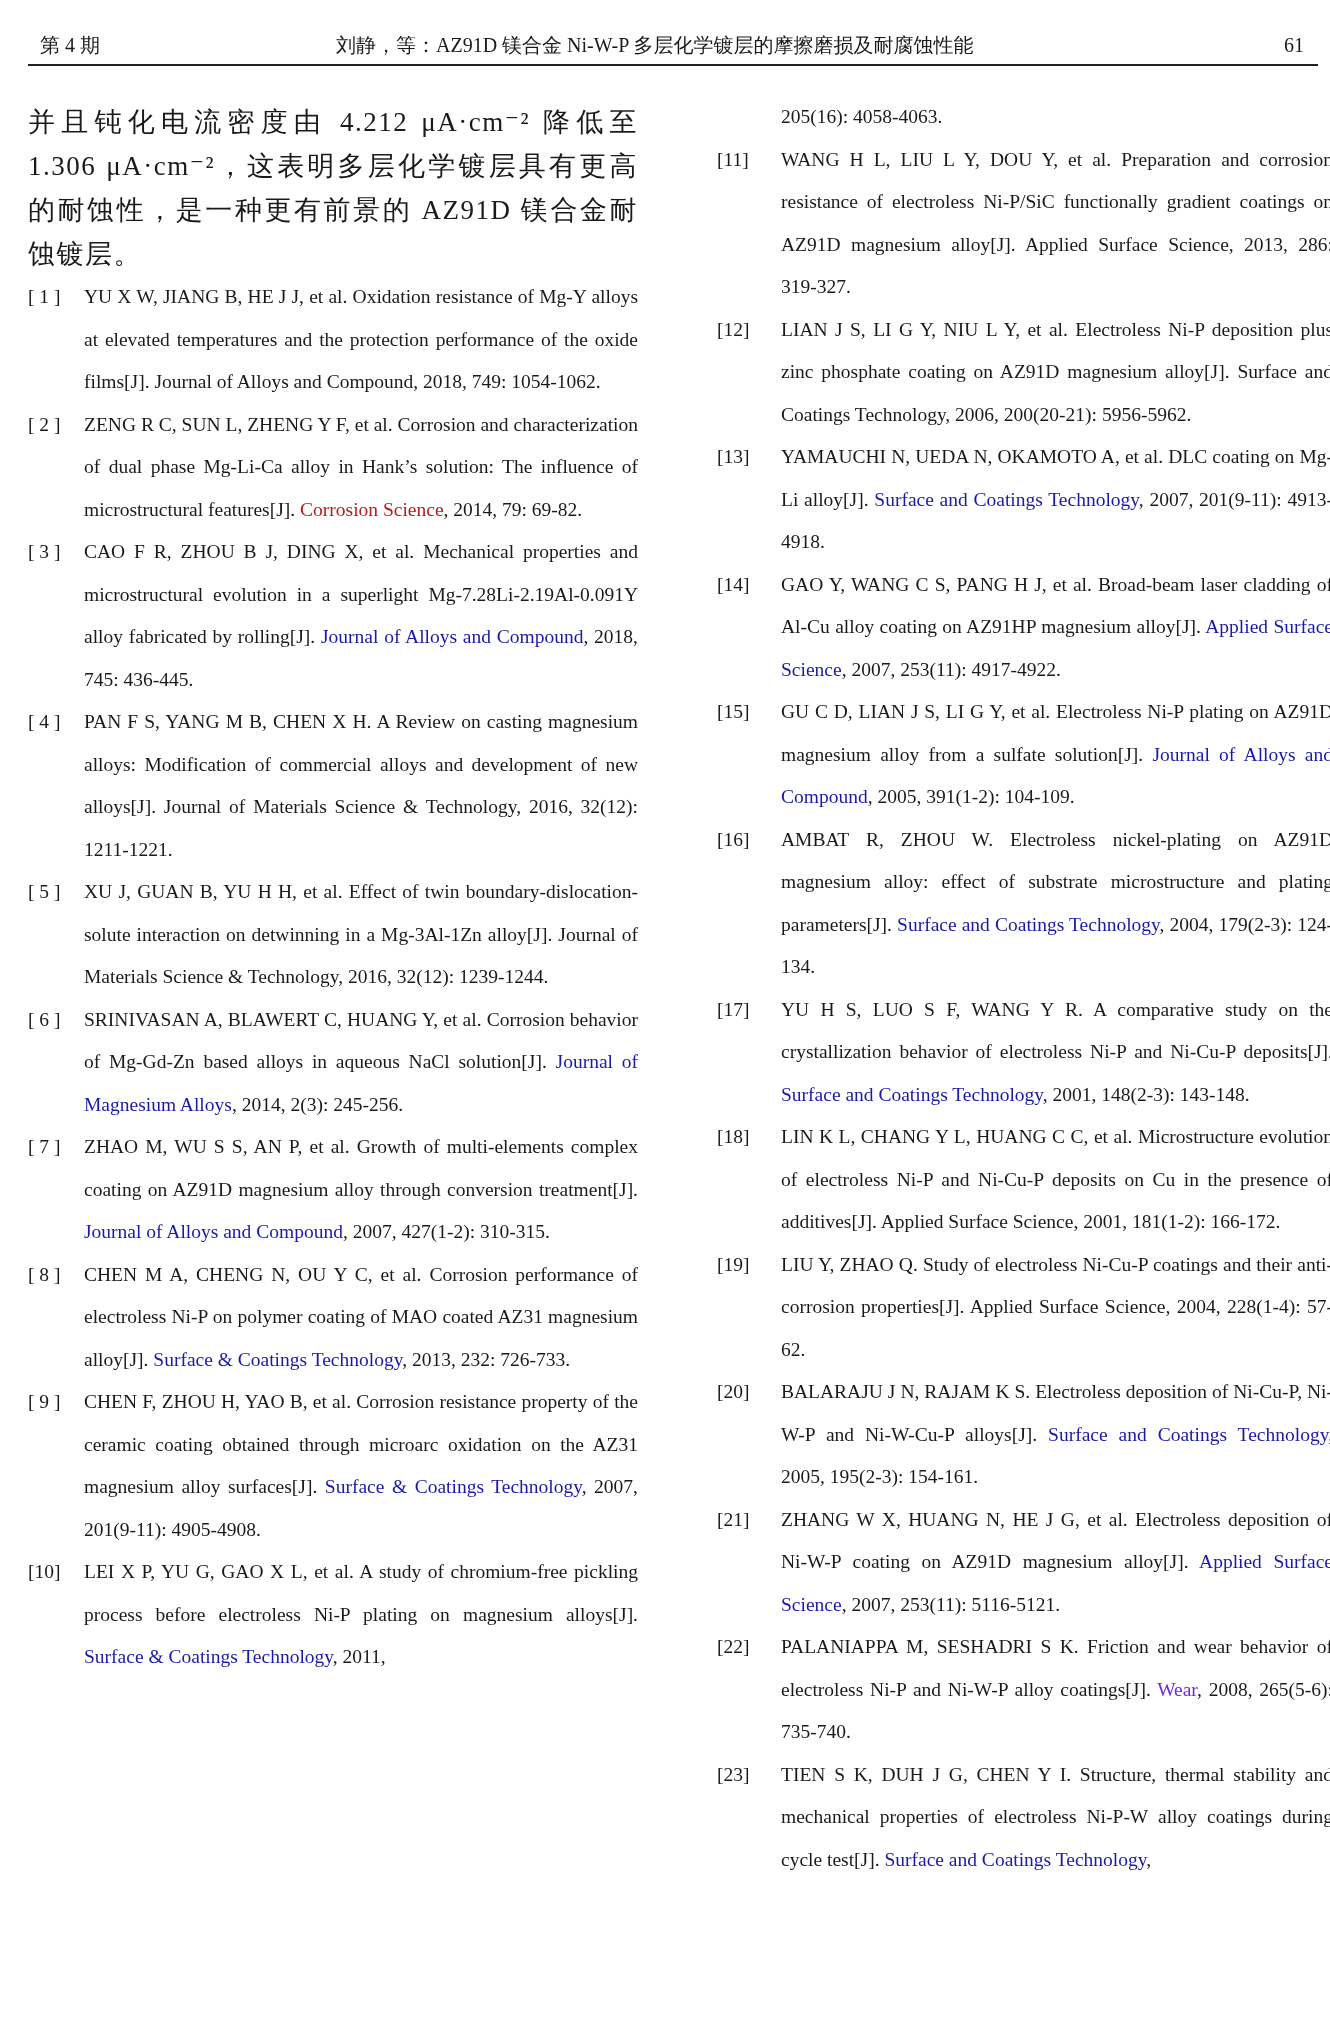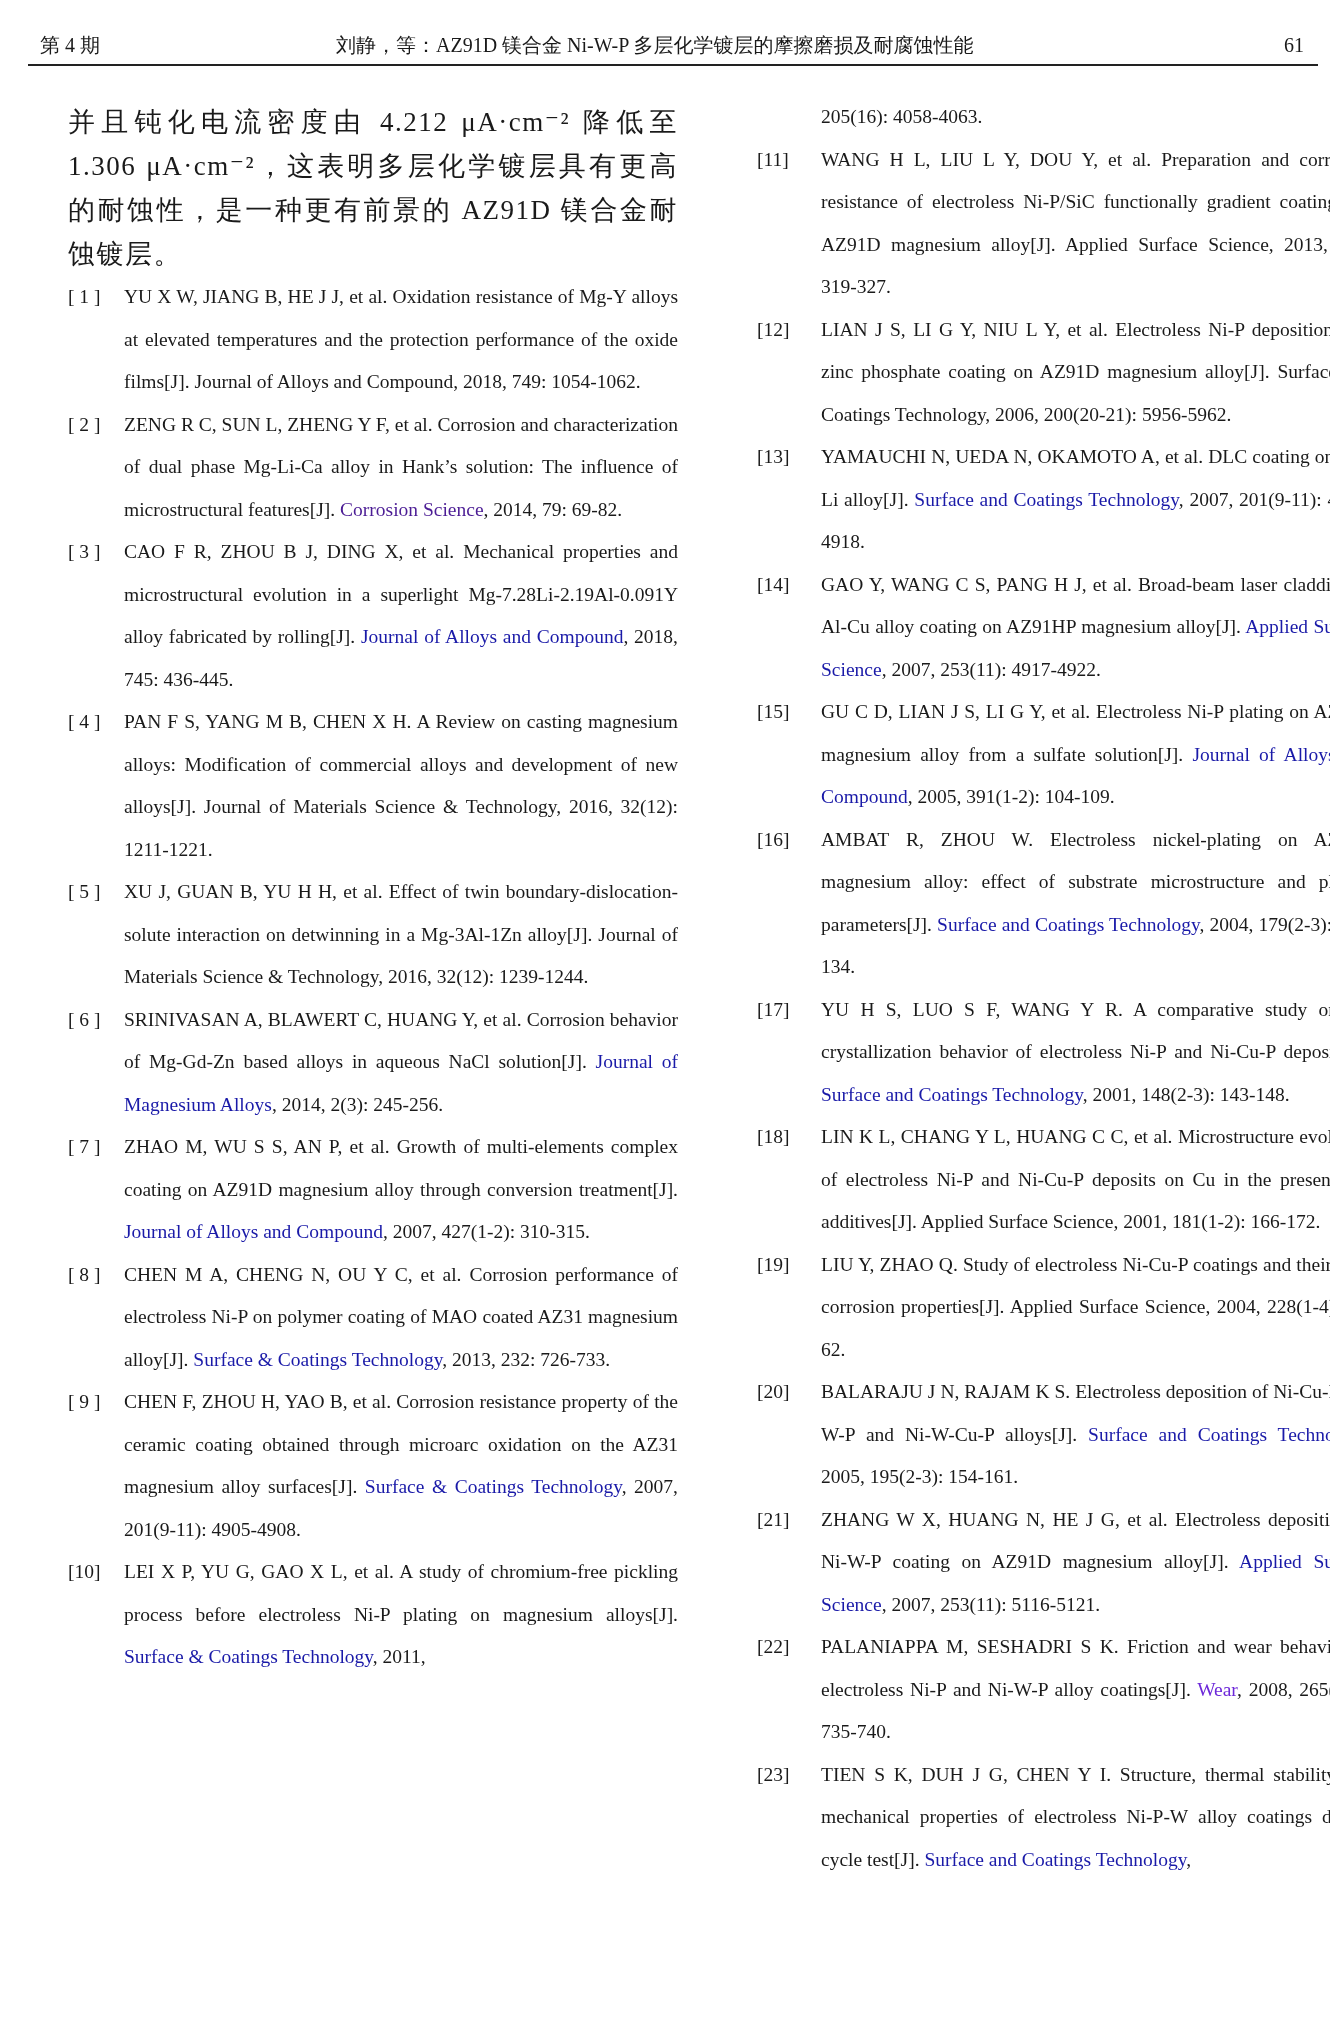--- a/index.html
+++ b/index.html
@@ -7,21 +7,21 @@
     width:1330px; height:2023px; position:relative; overflow:hidden;
     font-family:"Liberation Serif", "DejaVu Serif", serif; color:#1a1a1a;
   }
   .header {
     position:absolute; left:28px; top:30px; width:1290px; height:34px;
     border-bottom:2px solid #222; font-size:20px;text-decoration:underline;
   }
   .header .issue { position:absolute; left:12px; top:2px; }
   .header .title { position:absolute; left:308px; top:2px; }
   .header .page { position:absolute; right:14px; top:4px; }
-  .col { position:absolute; top:100px;margin-left:40px; }
+  .col { position:absolute; top:100px; }
   .col-left { left:28px; width:610px; }
   .col-right { left:717px; width:616px; top:100px; }
   .para {
     font-size:27px; line-height:44px; letter-spacing:1.5px;
     margin:0 0 0 0; text-align:justify;
   }
   .section-title {
     font-family:"DejaVu Sans", sans-serif; font-size:27px; font-weight:bold;
     margin-top:24px; margin-bottom:28px; letter-spacing:1px;
   }
@@ -41,21 +41,21 @@
 <div class="header">
   <span class="issue">第 4 期</span>
   <span class="title">刘静，等：AZ91D 镁合金 Ni-W-P 多层化学镀层的摩擦磨损及耐腐蚀性能</span>
   <span class="page">61</span>
 </div>
 
 <div class="col col-left">
   <p class="para">并且钝化电流密度由 4.212 μA·cm⁻² 降低至 1.306 μA·cm⁻²，这表明多层化学镀层具有更高的耐蚀性，是一种更有前景的 AZ91D 镁合金耐蚀镀层。</p>
   <div id="refs-left">
       <div class="ref"><span class="num">[ 1 ]</span><span>YU X W, JIANG B, HE J J, et al. Oxidation resistance of Mg-Y alloys at elevated temperatures and the protection performance of the oxide films[J]. Journal of Alloys and Compound, 2018, 749: 1054-1062.</span></div>
-      <div class="ref"><span class="num">[ 2 ]</span><span>ZENG R C, SUN L, ZHENG Y F, et al. Corrosion and characterization of dual phase Mg-Li-Ca alloy in Hank’s solution: The influence of microstructural features[J]. </span><span class="link" style="color: #4c1d95;">Corrosion Science</span><span>, 2014, 79: 69-82.</span></div>
+      <div class="ref"><span class="num">[ 2 ]</span><span>ZENG R C, SUN L, ZHENG Y F, et al. Corrosion and characterization of dual phase Mg-Li-Ca alloy in Hank’s solution: The influence of microstructural features[J]. </span><span class="link" style="color: #b91c1c;">Corrosion Science</span><span>, 2014, 79: 69-82.</span></div>
       <div class="ref"><span class="num">[ 3 ]</span><span>CAO F R, ZHOU B J, DING X, et al. Mechanical properties and microstructural evolution in a superlight Mg-7.28Li-2.19Al-0.091Y alloy fabricated by rolling[J]. </span><span class="link" style="color: rgb(26, 26, 168);">Journal of Alloys and Compound</span><span>, 2018, 745: 436-445.</span></div>
       <div class="ref"><span class="num">[ 4 ]</span><span>PAN F S, YANG M B, CHEN X H. A Review on casting magnesium alloys: Modification of commercial alloys and development of new alloys[J]. Journal of Materials Science &amp; Technology, 2016, 32(12): 1211-1221.</span></div>
       <div class="ref"><span class="num">[ 5 ]</span><span>XU J, GUAN B, YU H H, et al. Effect of twin boundary-dislocation-solute interaction on detwinning in a Mg-3Al-1Zn alloy[J]. Journal of Materials Science &amp; Technology, 2016, 32(12): 1239-1244.</span></div>
       <div class="ref"><span class="num">[ 6 ]</span><span>SRINIVASAN A, BLAWERT C, HUANG Y, et al. Corrosion behavior of Mg-Gd-Zn based alloys in aqueous NaCl solution[J]. </span><span class="link" style="color: rgb(26, 26, 168);">Journal of Magnesium Alloys</span><span>, 2014, 2(3): 245-256.</span></div>
       <div class="ref"><span class="num">[ 7 ]</span><span>ZHAO M, WU S S, AN P, et al. Growth of multi-elements complex coating on AZ91D magnesium alloy through conversion treatment[J]. </span><span class="link" style="color: rgb(26, 26, 168);">Journal of Alloys and Compound</span><span>, 2007, 427(1-2): 310-315.</span></div>
       <div class="ref"><span class="num">[ 8 ]</span><span>CHEN M A, CHENG N, OU Y C, et al. Corrosion performance of electroless Ni-P on polymer coating of MAO coated AZ31 magnesium alloy[J]. </span><span class="link" style="color: rgb(26, 26, 168);">Surface &amp; Coatings Technology</span><span>, 2013, 232: 726-733.</span></div>
       <div class="ref"><span class="num">[ 9 ]</span><span>CHEN F, ZHOU H, YAO B, et al. Corrosion resistance property of the ceramic coating obtained through microarc oxidation on the AZ31 magnesium alloy surfaces[J]. </span><span class="link" style="color: rgb(26, 26, 168);">Surface &amp; Coatings Technology</span><span>, 2007, 201(9-11): 4905-4908.</span></div>
       <div class="ref"><span class="num">[10]</span><span>LEI X P, YU G, GAO X L, et al. A study of chromium-free pickling process before electroless Ni-P plating on magnesium alloys[J]. </span><span class="link" style="color: rgb(26, 26, 168);">Surface &amp; Coatings Technology</span><span>, 2011,</span></div>
     </div>
 </div>

